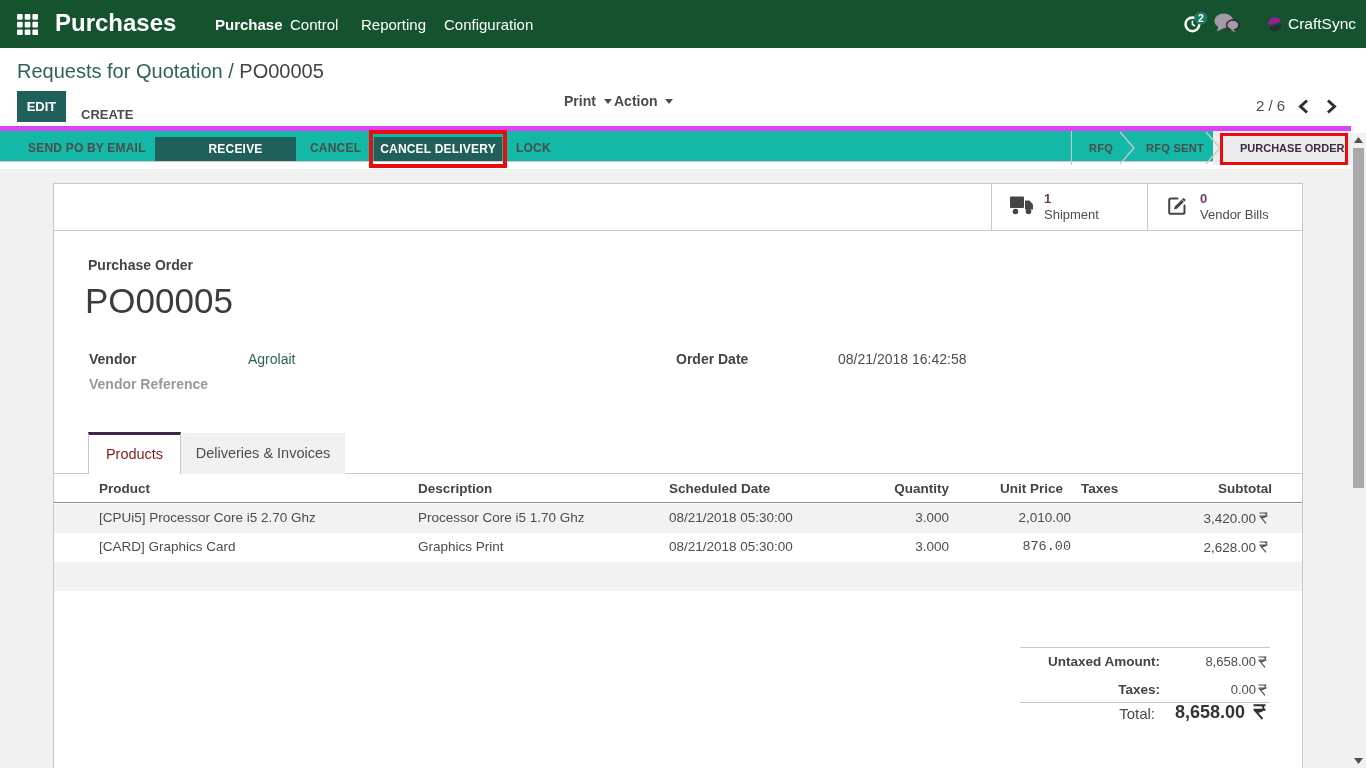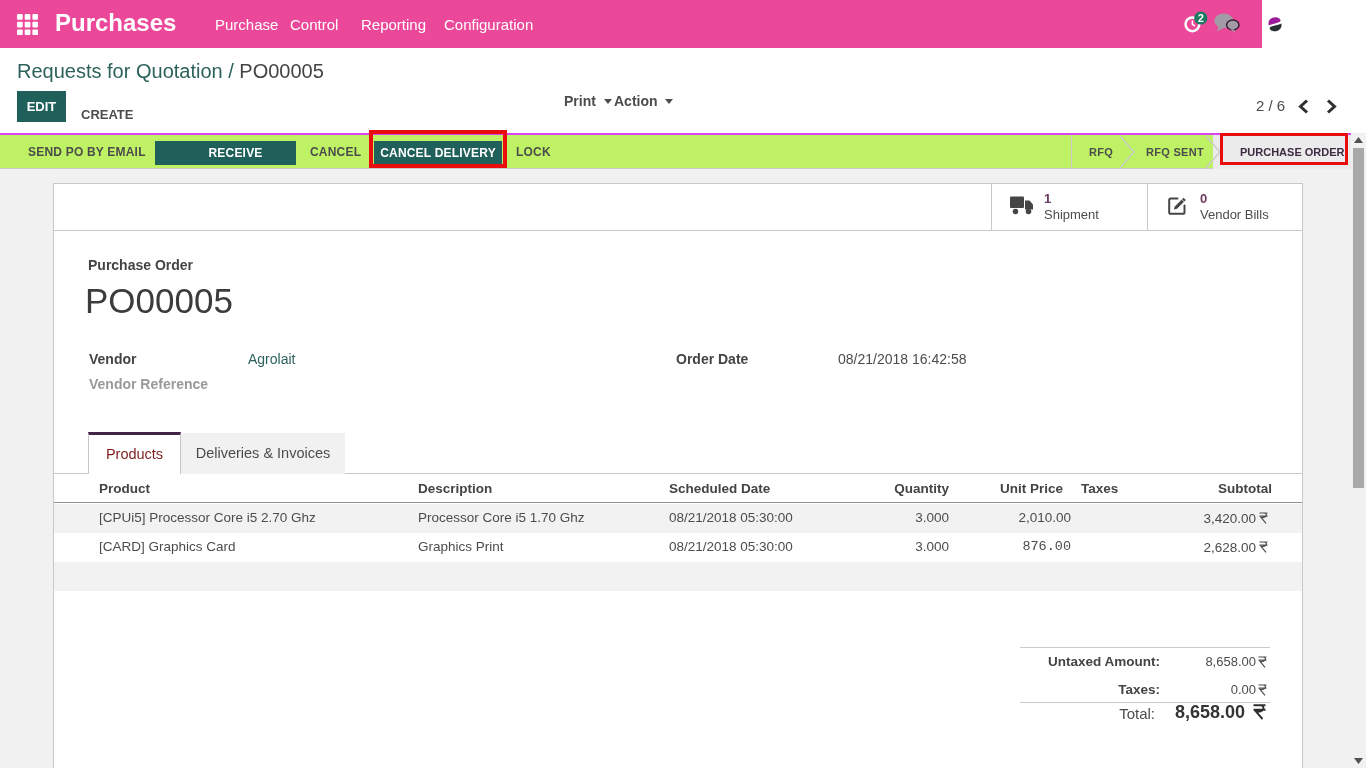--- a/index.html
+++ b/index.html
@@ -1,32 +1,32 @@
 <!DOCTYPE html>
 <html><head>
 <meta charset="utf-8">
 <style>
   * { margin:0; padding:0; box-sizing:border-box; }
   html,body { width:1366px; height:768px; overflow:hidden; font-family:"Liberation Sans", sans-serif; background:#fff; }
   
-  #topbar { position:absolute; left:0; top:0; width:1262px; height:48px; background:#ec4899; color:#fff;text-align:right; }
+  #topbar { position:absolute; left:0; top:0; width:1366px; height:48px; background:#14532d; color:#fff;text-align:right; }
   #appsgrid { position:absolute; left:17px; top:14px; width:21px; height:21px; }
   #brand { position:absolute; left:55px; top:9px; font-size:24px; font-weight:bold; color:#fff; }
   .topmenu { position:absolute; top:16px; font-size:15px; color:#fff; }
   
   #cpanel { position:absolute; left:0; top:48px; width:1366px; height:85px; background:#fff; }
   #breadcrumb { position:absolute; left:17px; top:60px; font-size:20px; color:#2d625c; }
   #breadcrumb .active { color:#444; }
   #editbtn { position:absolute; left:17px; top:91px; width:49px; height:31px; background:#20605a; color:#fff; font-size:13px; font-weight:bold; text-align:center; line-height:31px; }
   #createbtn { position:absolute; left:81px; top:91px; height:31px; color:#4c4c4c; font-size:13px; font-weight:bold; line-height:31px;margin-top:8px; }
   #printbtn { position:absolute; left:564px; top:91px; font-size:14px; font-weight:bold; color:#4c4c4c; line-height:20px; }
   #actionbtn { position:absolute; left:614px; top:91px; font-size:14px; font-weight:bold; color:#4c4c4c; line-height:20px; }
   .caret { display:inline-block; width:0; height:0; border-left:4px solid transparent; border-right:4px solid transparent; border-top:5px solid #4c4c4c; margin-left:4px; vertical-align:2px; }
   
-  #statusbar { position:absolute; left:0; top:133px; width:1351px; height:36px; background:#bef264; border-top:2px solid #d946ef; border-bottom:1px solid #cacaca; }
+  #statusbar { position:absolute; left:0; top:126px; width:1351px; height:36px; background:#14b8a6; border-top:5px solid #d946ef; border-bottom:1px solid #cacaca; }
   .sbtn { position:absolute; top:0; height:34px; line-height:34px; font-size:12px; font-weight:bold; color:#4c4c4c; letter-spacing:0.2px; }
   .sbtn.fill { background:#20605a; color:#fff; top:6px; height:24px; line-height:24px; text-align:center; }
   .redbox { position:absolute; border:4px solid #e90d0d; background:transparent; z-index:5; }
   .step { position:absolute; top:0; height:34px; line-height:34px; font-size:12px; font-weight:bold; color:#4c4c4c; letter-spacing:0.3px; white-space:nowrap; }
   .step.current { color:#3f2a44; }
   
   #content { position:absolute; left:0; top:169px; width:1351px; height:599px; background:#f1f1f1; }
   #sheet { position:absolute; left:53px; top:14px; width:1250px; height:585px; background:#fff; border:1px solid #c8c8c8; border-bottom:none; }
   #btnbox { position:absolute; left:0; top:0; width:1248px; height:47px; border-bottom:1px solid #c8c8c8; }
   .statbtn { position:absolute; top:0; height:47px; border-left:1px solid #c8c8c8; }
@@ -70,21 +70,21 @@
         <rect x="15.4" y="0" width="5.7" height="5.7" rx="1"></rect>
       <rect x="0" y="7.7" width="5.7" height="5.7" rx="1"></rect>
         <rect x="7.7" y="7.7" width="5.7" height="5.7" rx="1"></rect>
         <rect x="15.4" y="7.7" width="5.7" height="5.7" rx="1"></rect>
       <rect x="0" y="15.4" width="5.7" height="5.7" rx="1"></rect>
         <rect x="7.7" y="15.4" width="5.7" height="5.7" rx="1"></rect>
         <rect x="15.4" y="15.4" width="5.7" height="5.7" rx="1"></rect>
     </g>
   </svg>
   <div id="brand">Purchases</div>
-  <div class="topmenu" style="left:215px;">Purchase</div>
+  <div class="topmenu" style="left:215px;font-weight:bold;">Purchase</div>
   <div class="topmenu" style="left:290px;">Control</div>
   <div class="topmenu" style="left:361px;">Reporting</div>
   <div class="topmenu" style="left:444px;">Configuration</div>
 
   <svg style="position:absolute;left:1180px;top:10px;" width="30" height="30" viewBox="0 0 30 30">
     <circle cx="12.4" cy="14.3" r="6.9" fill="none" stroke="#ffffff" stroke-width="2.5"></circle>
     <path d="M12.4 10.5 L12.4 14.3 L15 16" stroke="#ffffff" stroke-width="1.6" fill="none"></path>
     <circle cx="20.8" cy="8" r="6.6" fill="#1d7a62"></circle>
     <text x="20.8" y="11.8" font-size="10.5" font-weight="bold" fill="#fff" text-anchor="middle" font-family="Liberation Sans">2</text>
   </svg>

